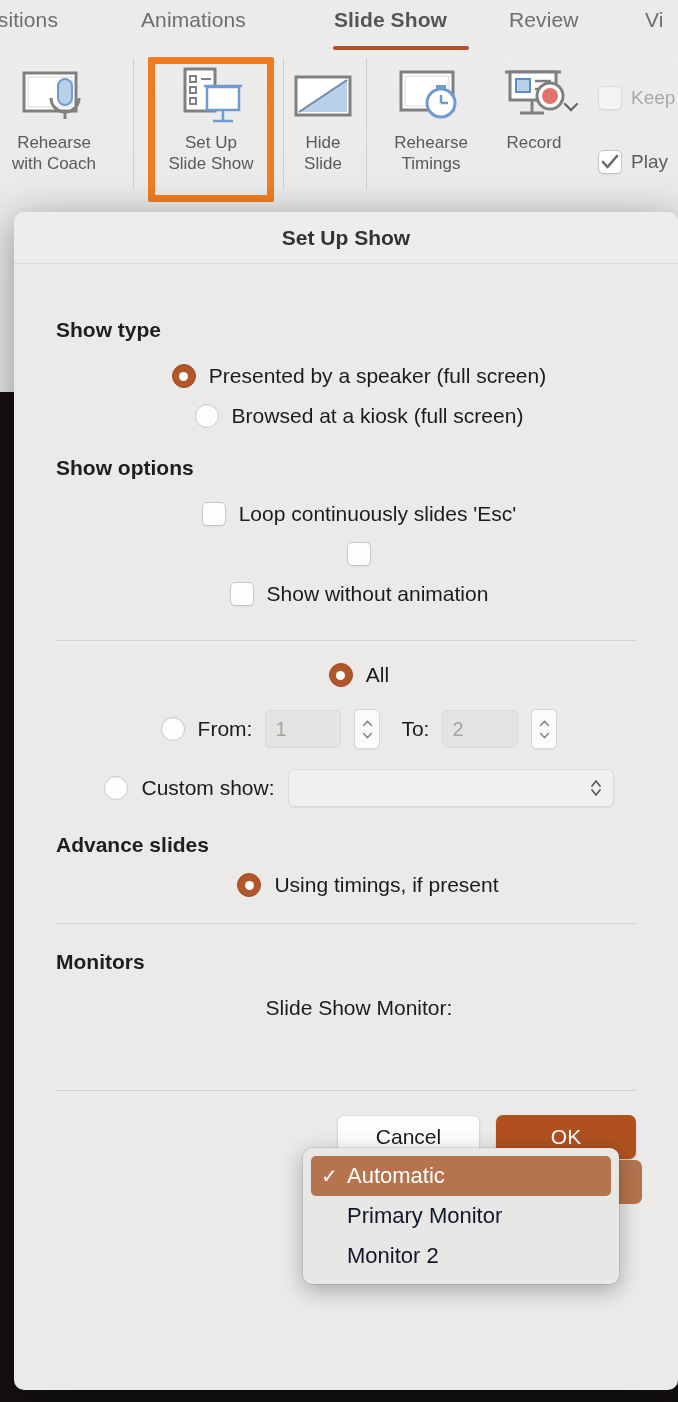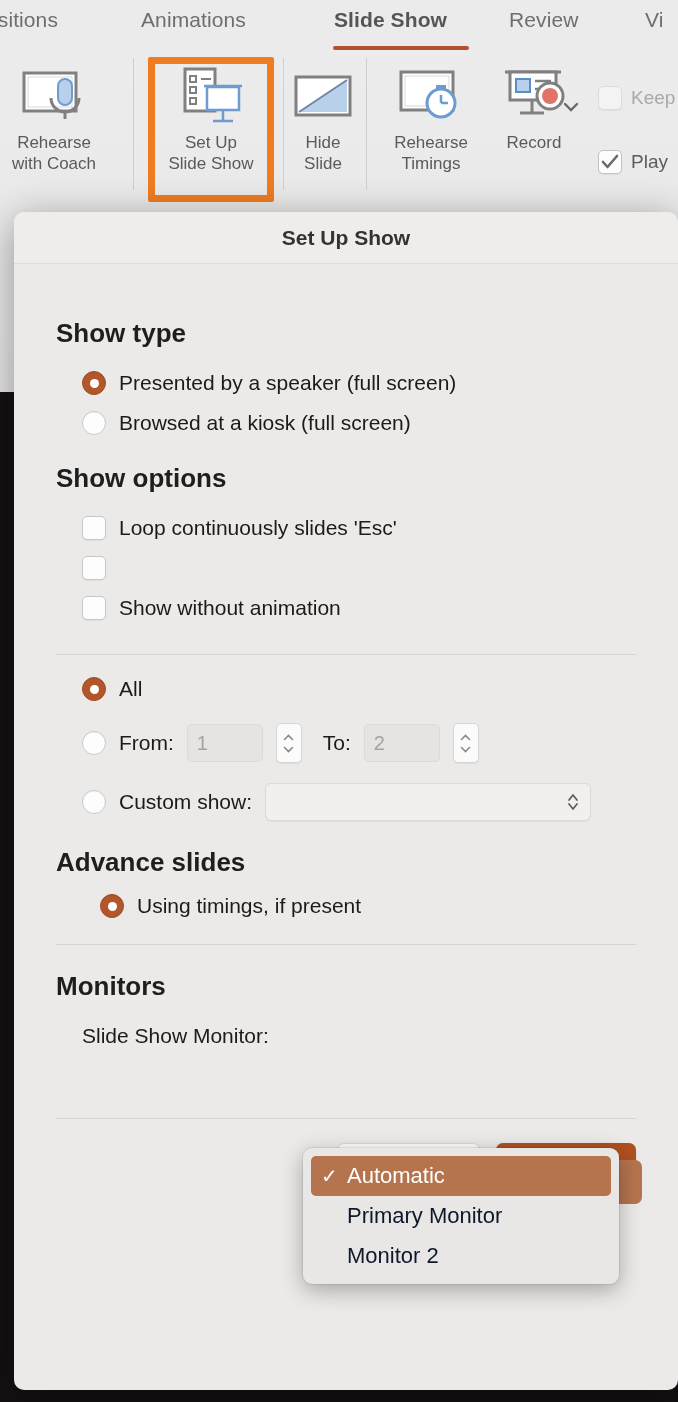--- a/index.html
+++ b/index.html
@@ -88,25 +88,25 @@
     height: 52px; width: 100%;
     background: #efedeb;
     border-bottom: 1px solid #dedbd8;
     display: flex; align-items: center; justify-content: center;
   }
   .dlg-title { font-size: 21px; font-weight: bold; color: #333; }
 
   .dlg-body { padding: 0 42px; position: relative; }
 
   .sec-head {
-    font-size: 26px; font-weight: bold; color: #1e1e1e;
+    font-size: 21px; font-weight: bold; color: #1e1e1e;
     margin-left: 0;
   }
 
-  .opt-row { display: flex; align-items: center; gap: 13px; }
+  .opt-row { display: flex; align-items: center; gap: 13px; justify-content: center; }
   .opt-text { font-size: 21px; color: #1b1b1b; white-space: nowrap; }
 
   .radio {
     width: 24px; height: 24px; border-radius: 50%;
     background: #fdfdfd; border: 1px solid #c9c9c9;
     box-shadow: inset 0 1px 1px rgba(0,0,0,.04);
     flex: 0 0 auto;
   }
   .radio.on {
     background: #b2572c; border-color: #a04d24;

